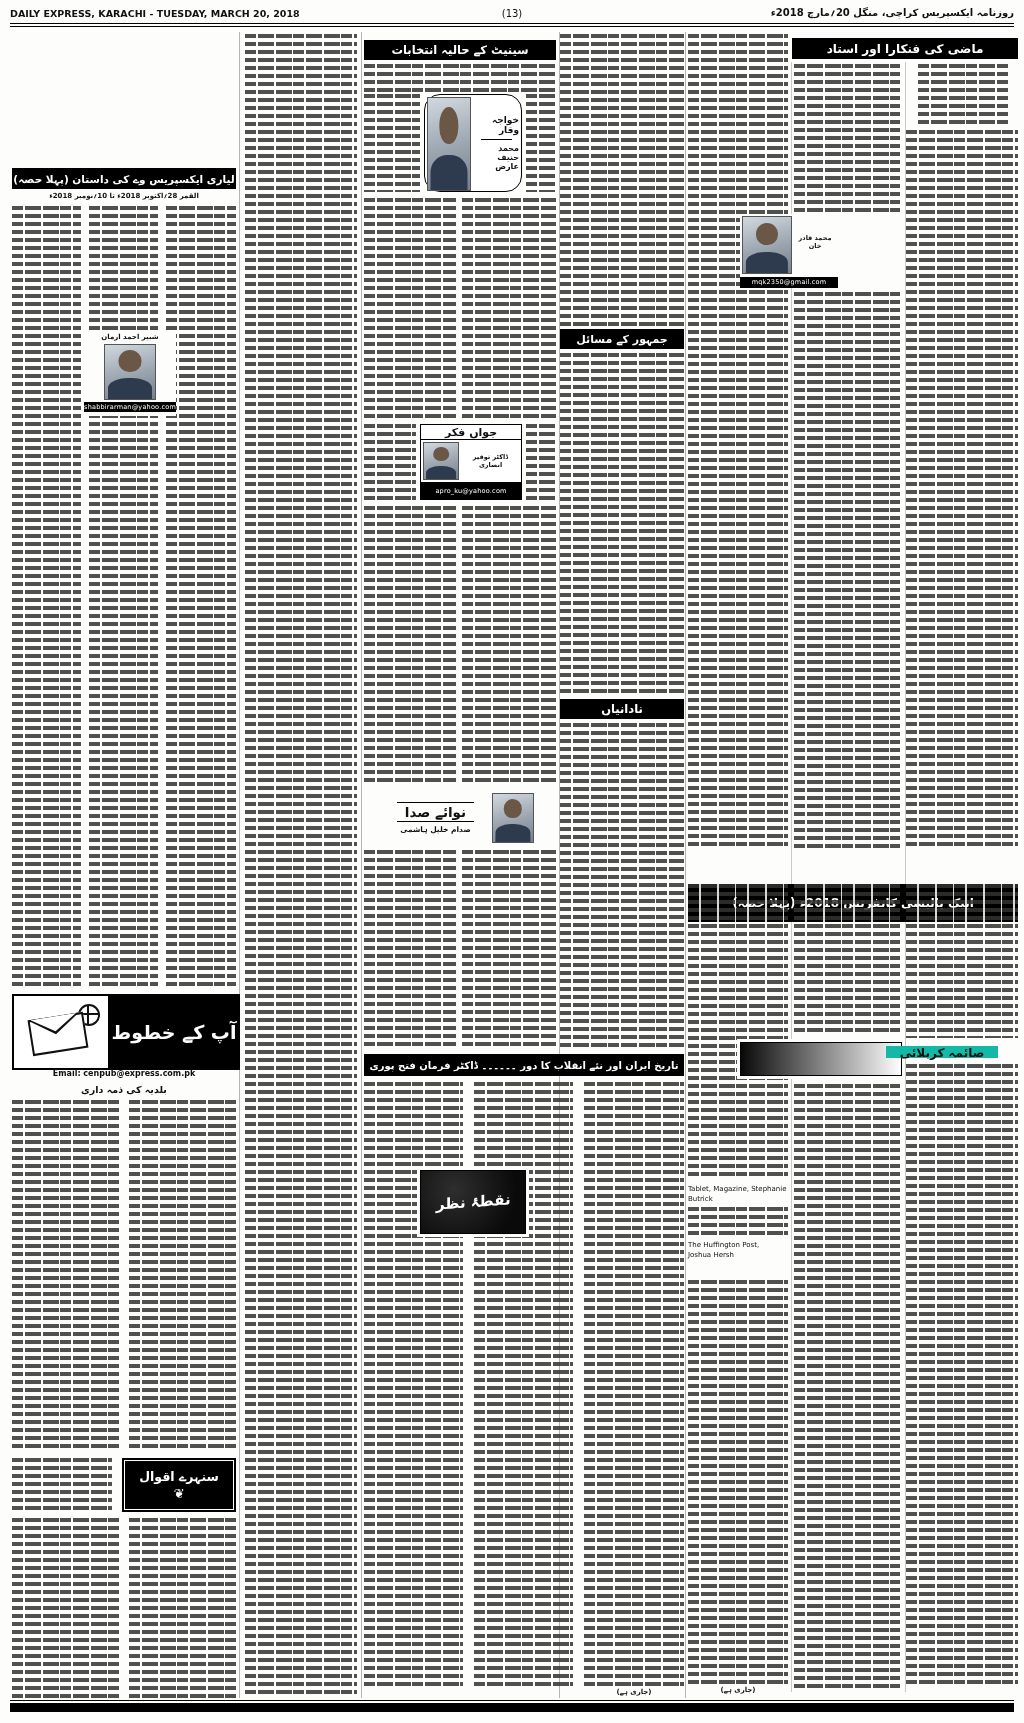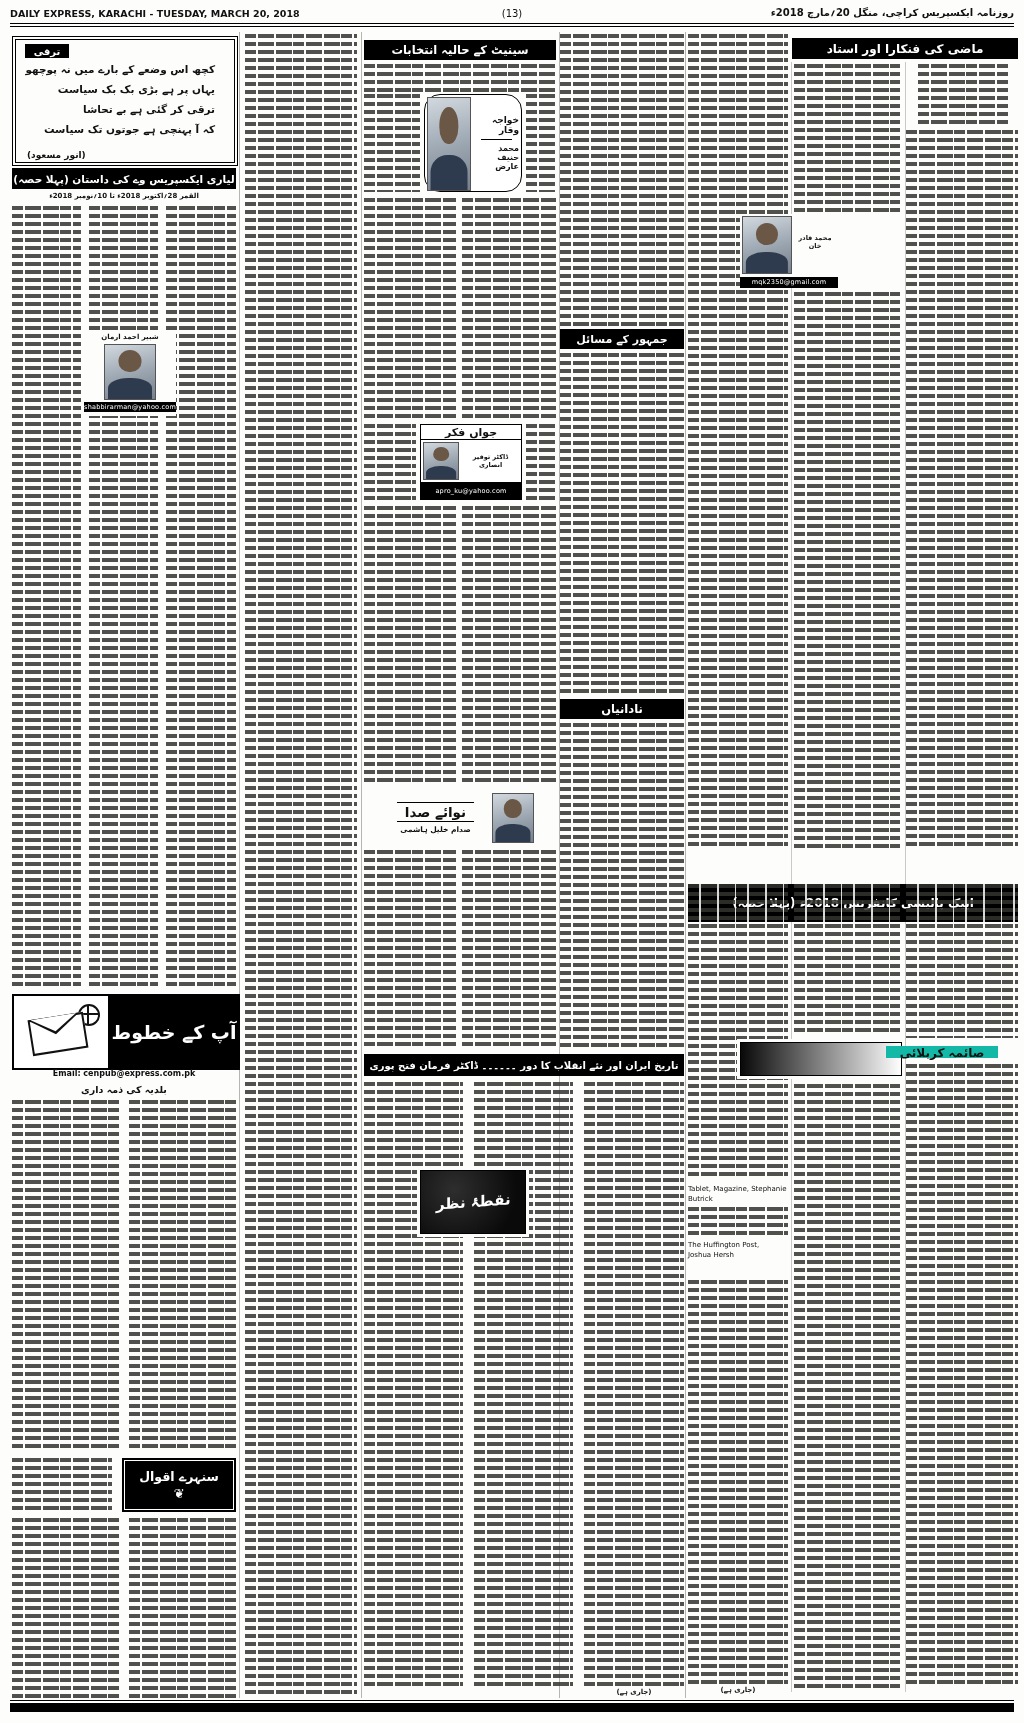--- a/index.html
+++ b/index.html
@@ -69,30 +69,20 @@
   <div class="abs hrule" style="left:10px;top:23px;width:1004px;"></div>
   <div class="abs hrule" style="left:10px;top:26px;width:1004px;"></div>
 
   <div class="abs vr" style="left:239px;top:32px;height:1666px;"></div>
   <div class="abs vr" style="left:361px;top:32px;height:1666px;"></div>
   <div class="abs vr" style="left:559px;top:32px;height:1666px;"></div>
   <div class="abs vr" style="left:685px;top:32px;height:1666px;"></div>
   <div class="abs vr" style="left:791px;top:62px;height:1630px;background:#c9c9c6;"></div>
   <div class="abs vr" style="left:905px;top:62px;height:1630px;background:#c9c9c6;"></div>
 
-  <div class="abs poembox" style="left:12px;top:36px;width:224px;height:128px;">
-    <div class="abs ctr" style="left:12px;top:7px;width:44px;height:14px;background:#000;color:#fff;font-size:10px;font-weight:bold;">ترقی</div>
-    <div class="abs" style="left:8px;top:22px;right:8px;">
-      <div class="poemline">کچھ اس وضعے کے بارے میں نہ پوچھو</div>
-      <div class="poemline">یہاں پر ہے بڑی بک بک سیاست</div>
-      <div class="poemline">ترقی کر گئی ہے بے تحاشا</div>
-      <div class="poemline">کہ آ پہنچی ہے جوتوں تک سیاست</div>
-    </div>
-    <div class="abs rtl" style="left:14px;bottom:5px;font-size:9px;font-weight:bold;">(انور مسعود)</div>
-  </div>
 
   <div class="abs bar" style="left:12px;top:168px;width:224px;height:21px;font-size:10.5px;">لیاری ایکسپریس وے کی داستان (پہلا حصہ)</div>
   <div class="abs smallbold" style="left:12px;top:192px;width:224px;height:11px;font-size:7px;">القمر 28؍اکتوبر 2018ء تا 10؍نومبر 2018ء</div>
   <div class="abs sim" style="left:12px;top:206px;width:69px;height:782px;"></div>
   <div class="abs sim" style="left:89px;top:206px;width:69px;height:782px;"></div>
   <div class="abs sim" style="left:166px;top:206px;width:70px;height:782px;"></div>
 
   <div class="abs letters" style="left:12px;top:994px;width:224px;height:72px;">
     <div class="letters-art">
       <div class="globe"></div>

